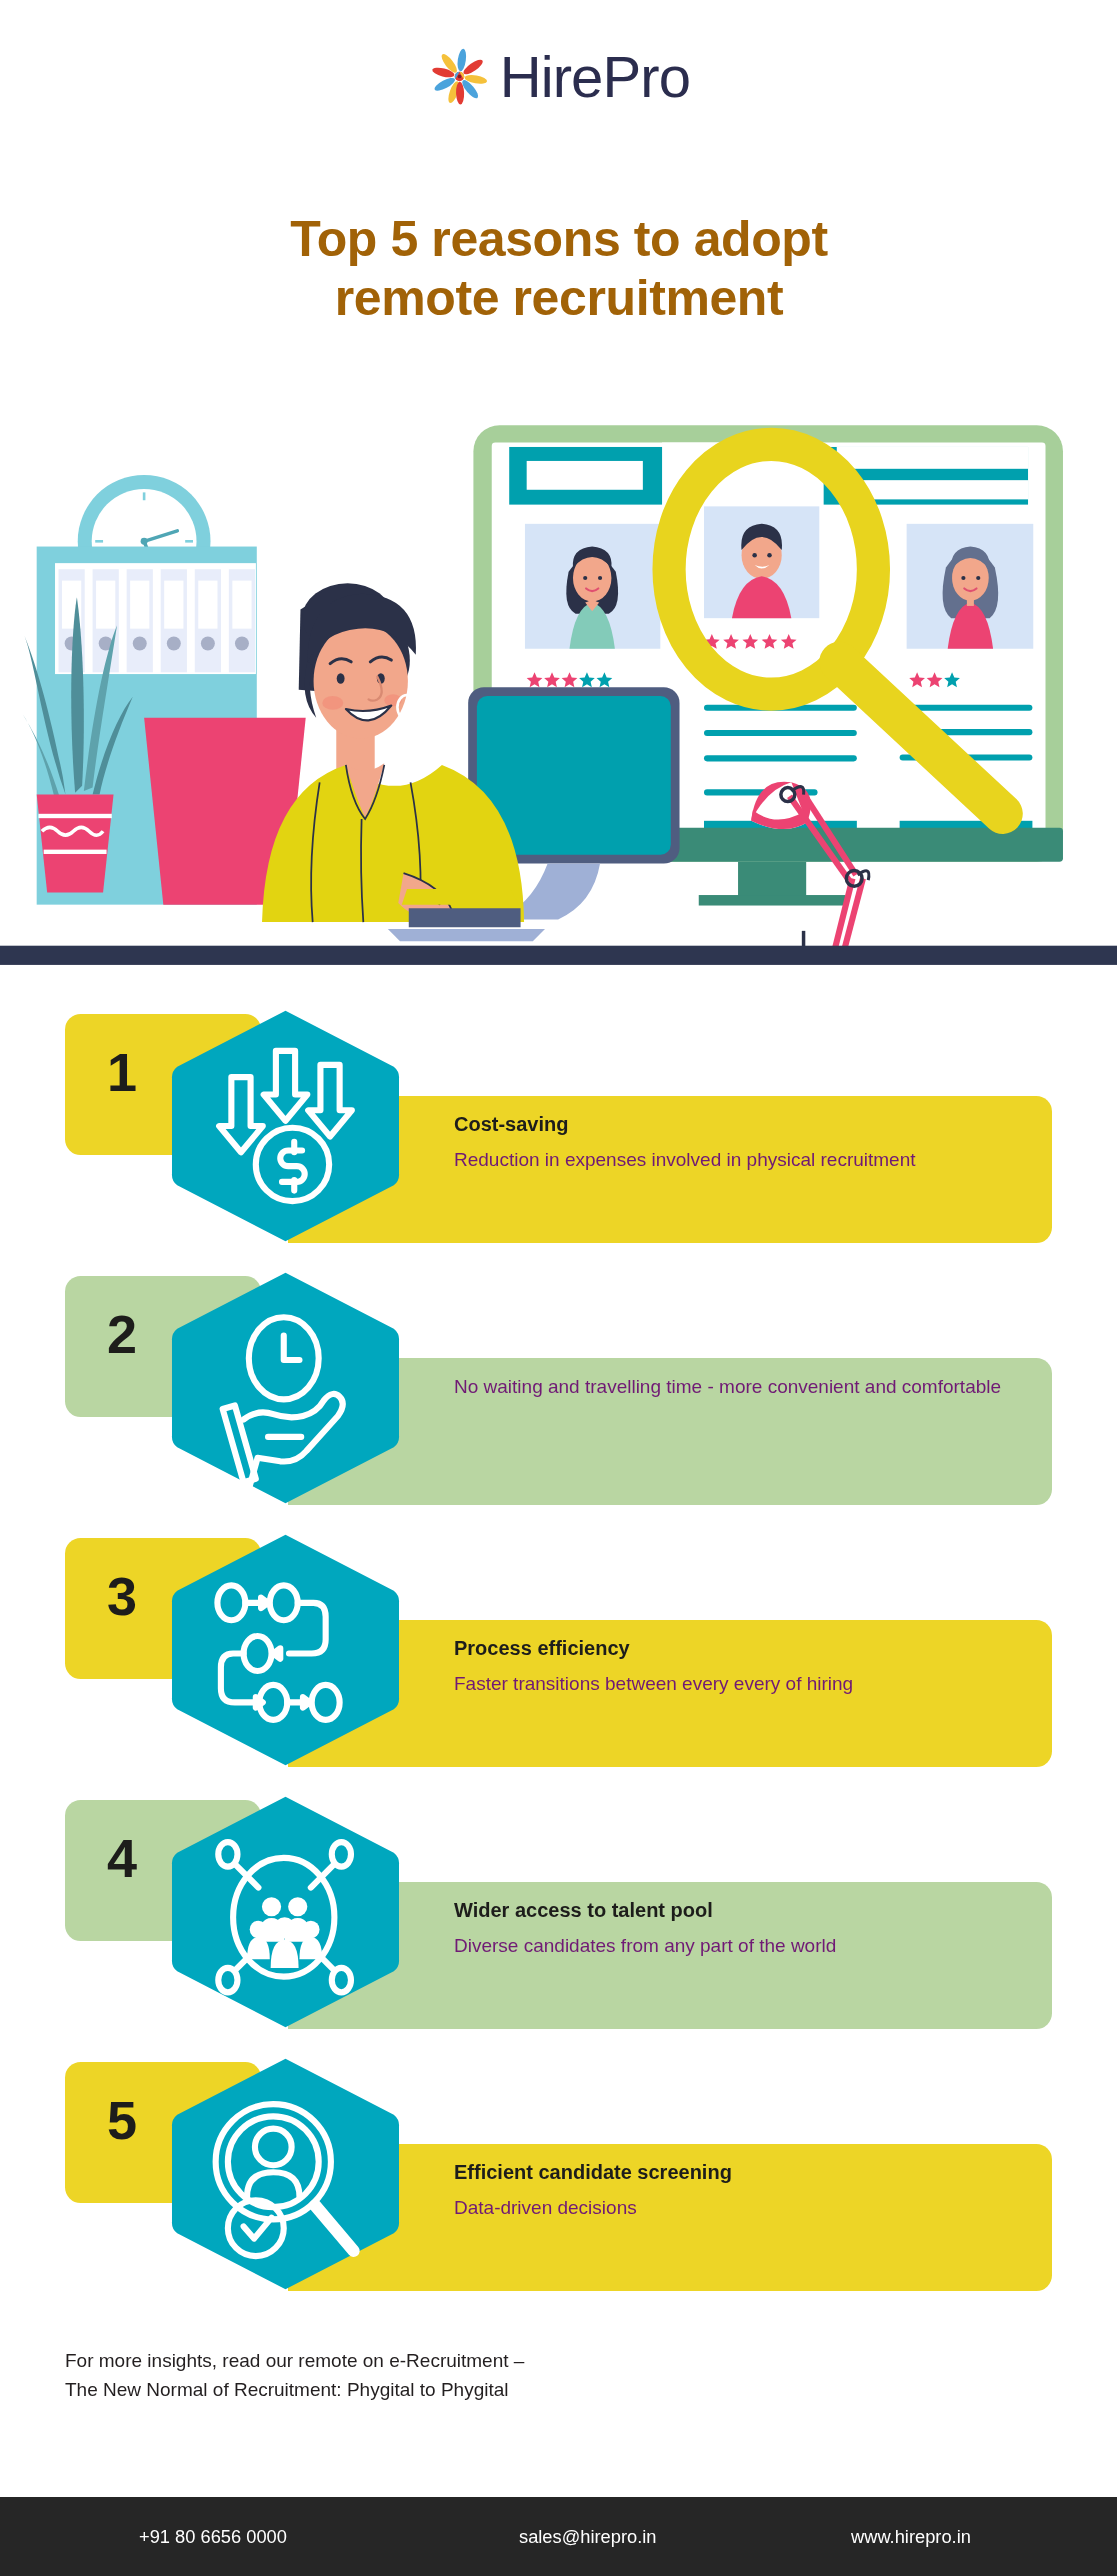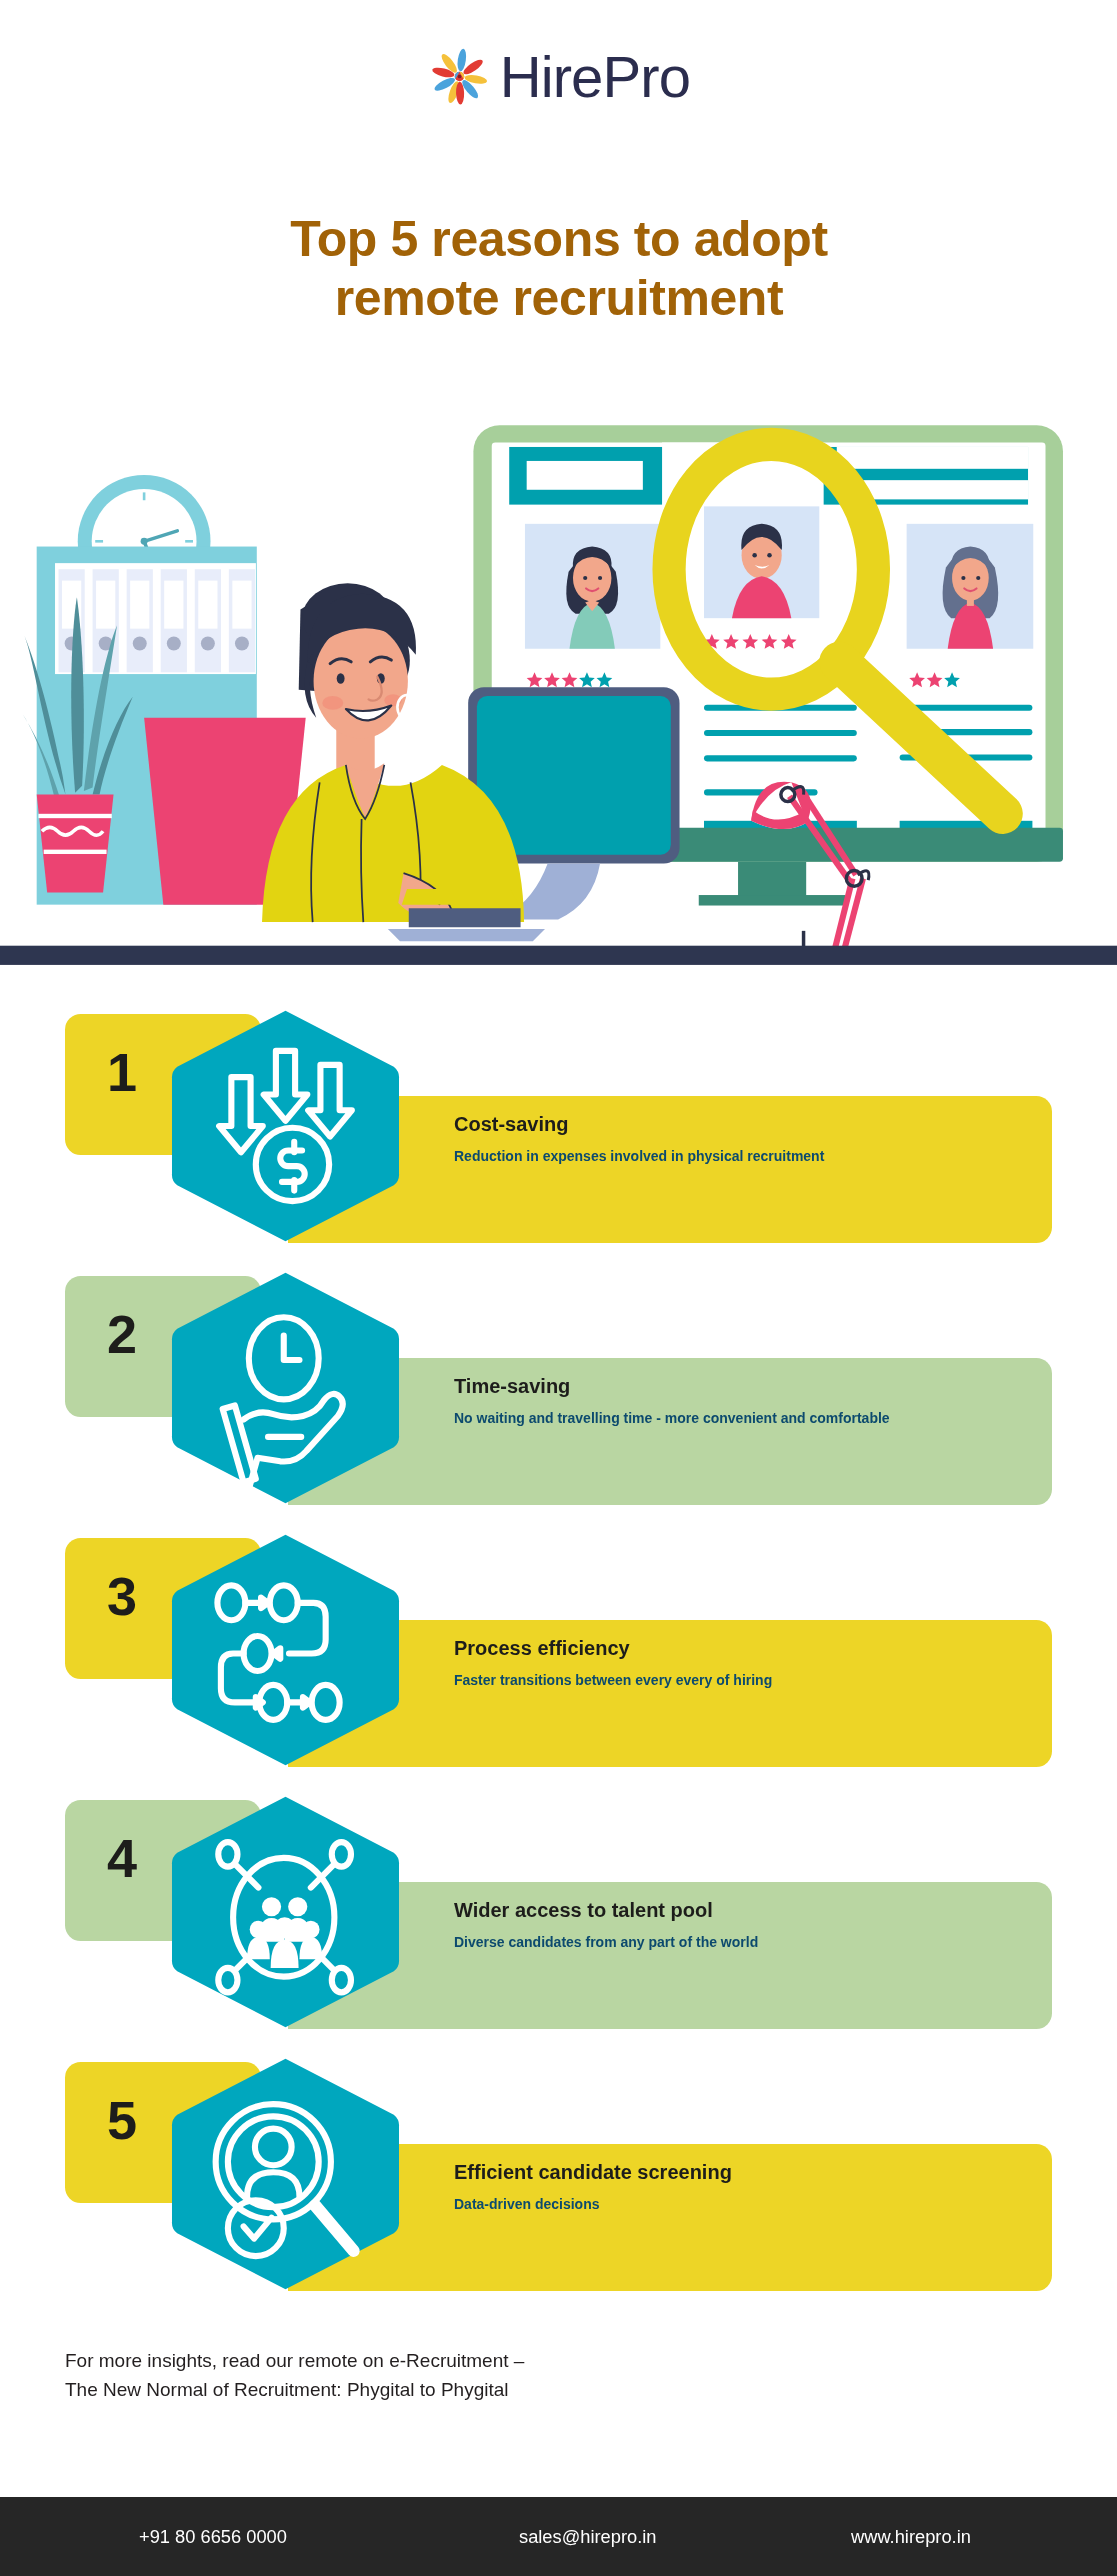--- a/index.html
+++ b/index.html
@@ -63,21 +63,21 @@
     z-index:2;
   }
   .body-txt {
     position:absolute; left:454px; top:103px; width:576px; z-index:4;
   }
   .body-txt .heading {
     font-size:20px; font-weight:bold; color:#1d1d1b; line-height:1.2;
     margin-bottom:10.5px;
   }
   .body-txt .desc {
-    font-size:14px; font-weight:700; color:#0c4a6e; line-height:1.32;
+    font-size:19px; font-weight:400; color:#701a75; line-height:1.32;
   }
 
   
   .cta {
     position:absolute; left:65px; top:2347px; width:786px;
     font-size:19px; line-height:1.5; color:#231f20;
   }
 
   
   .footer {
@@ -385,21 +385,20 @@
         <g fill="none" stroke="#ffffff" stroke-width="7" stroke-linejoin="round" stroke-linecap="round">
           <ellipse cx="130" cy="100" rx="40" ry="47"></ellipse>
           <path d="M130 74 v28 h18"></path>
           <path d="M60 158 l14 -4 l24 84 l-14 4 Z"></path>
           <path d="M84 170 q16 -12 34 -6 q18 6 34 2 q16 -4 24 -18 q10 -12 18 -4 q8 8 -2 22 l-36 40 q-12 14 -30 12 l-26 -4 l-10 36"></path>
           <path d="M112 190 h38"></path>
         </g>
       </svg>
     </div>
     <div class="body-txt">
-      <div class="heading">Time-saving</div>
       <div class="desc">No waiting and travelling time - more convenient and comfortable</div>
     </div>
   </div>
 
   <div class="card">
     <div class="num-badge" style="background:#EDD526">
       <span>3</span>
     </div>
     <div class="body-bar" style="background:#EDD526"></div>
     <div class="hex">

